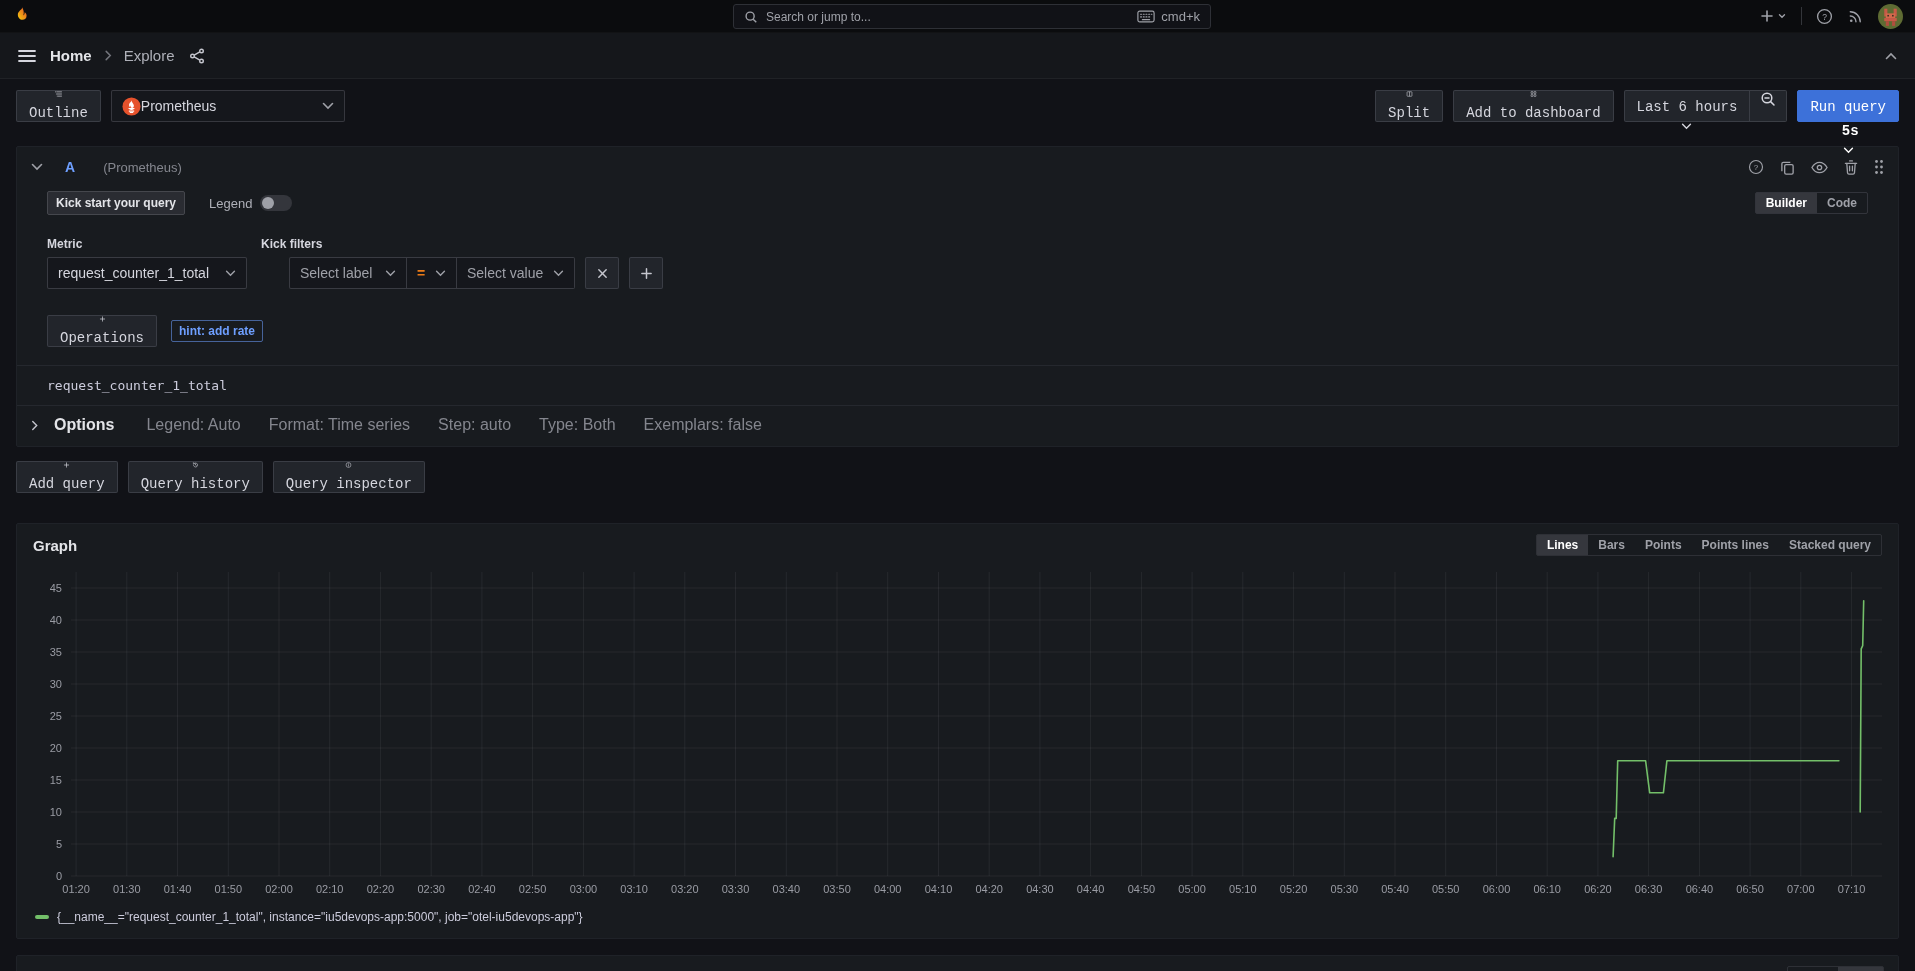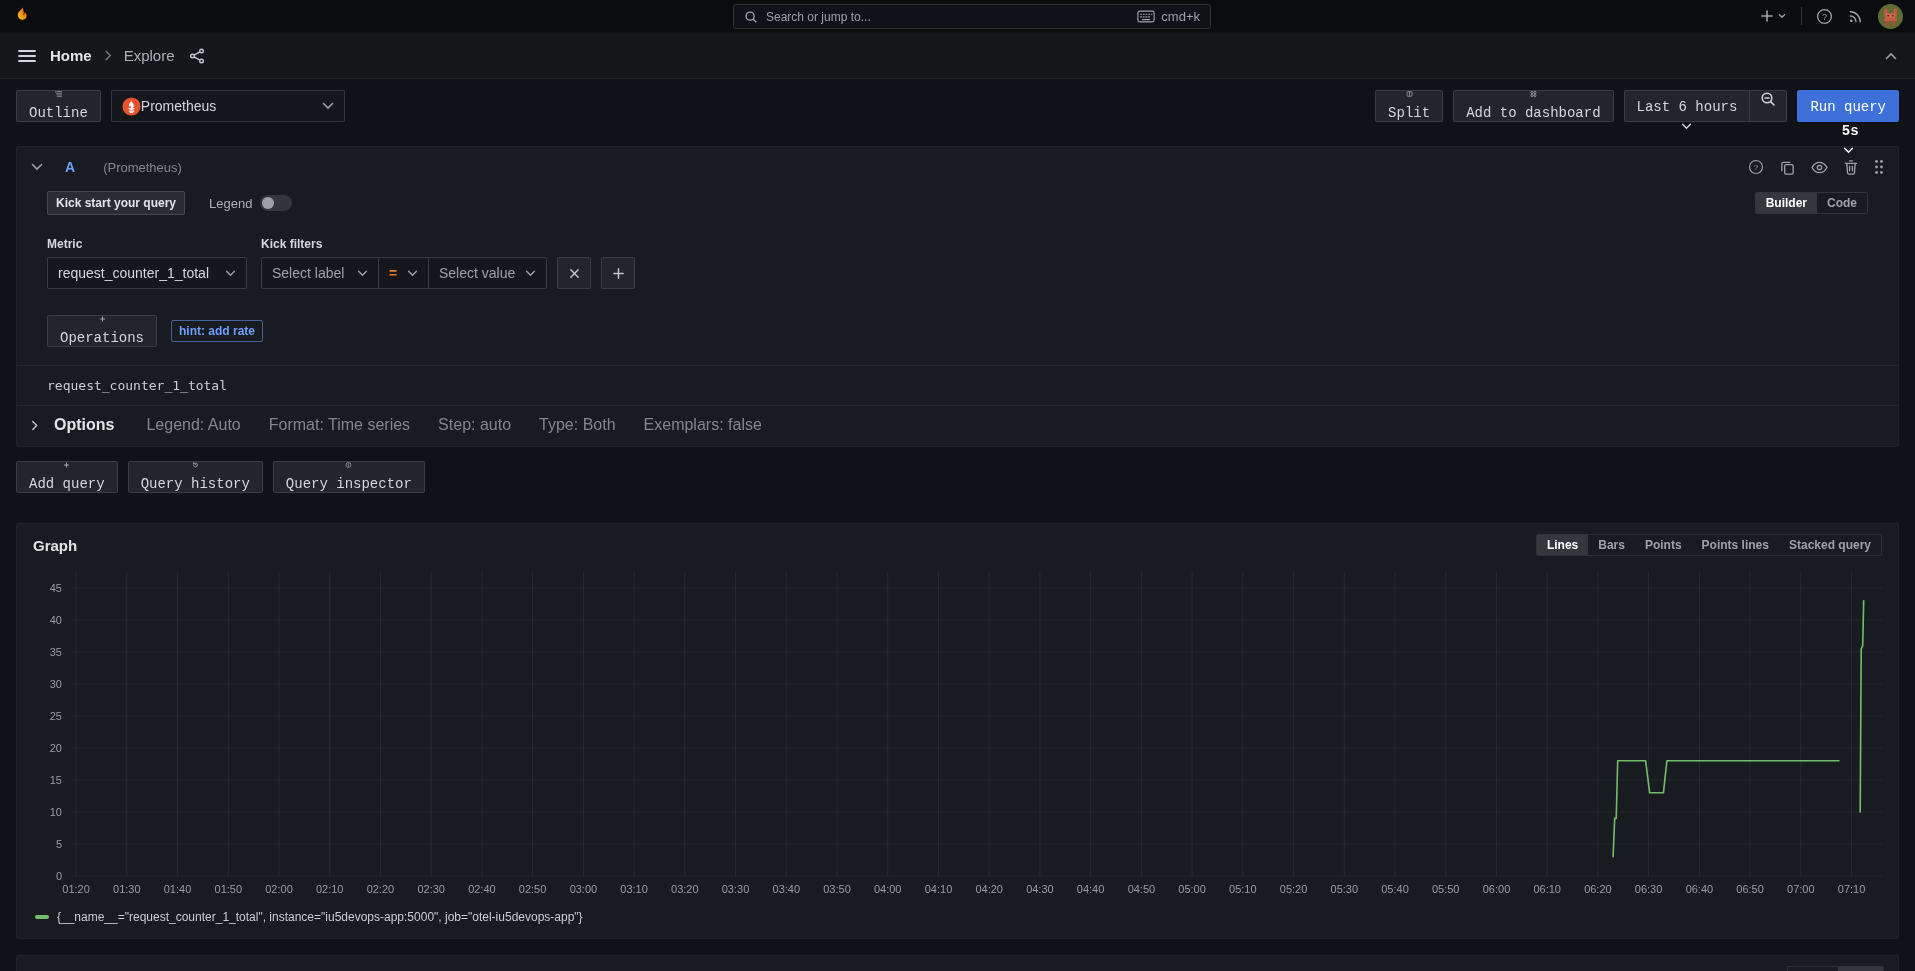--- a/index.html
+++ b/index.html
@@ -58,21 +58,21 @@
   .seg-item.active { background:rgba(204,204,220,0.16); color:#ffffff; }
 
   .formrow { margin-top:22px; }
   .flabel { font-size:12px; font-weight:600; color:#d5d6de; margin-bottom:6px; }
   .fields { display:flex; align-items:flex-end; gap:14px; }
   .fgroup { display:flex; flex-direction:column; }
   .select { display:inline-flex; align-items:center; gap:10px; height:32px; padding:0 10px; background:#15171c; border:1px solid rgba(204,204,220,0.2); border-radius:2px; font-size:14px; color:#d5d6de; cursor:pointer; white-space:nowrap; }
   .select .caret { margin-left:auto; color:#9fa1a8; }
   .filter-group { display:inline-flex; }
   .filter-group .select { border-radius:0; border-left-width:0; }
-  .filter-group .select:first-child { border-radius:2px 0 0 2px; border-left-width:1px; }
+  .filter-group .select:first-child { border-radius:2px 0 0 2px; border-left-width:1px;margin-left:28px; }
   .filter-group .select:last-child { border-radius:0 2px 2px 0; }
   .op-eq { color:#eb7b18; font-weight:600; }
   .sq-btn { width:34px; height:32px; display:inline-flex; align-items:center; justify-content:center; background:#22252b; border:1px solid rgba(204,204,220,0.15); border-radius:2px; color:#c5c6ce; cursor:pointer; font-size:15px; }
 
   .opsrow { display:flex; align-items:center; gap:14px; margin:26px 0 18px 0; }
   .hint-link { display:inline-flex; align-items:center; height:22px; padding:0 7px; border:1px solid rgba(110,159,255,0.55); border-radius:2px; color:#6e9fff; font-size:12px; font-weight:600; cursor:pointer; background:transparent; font-family:inherit; }
 
   .rawquery { border-top:1px solid #25282e; padding:12px 30px; font-family:"DejaVu Sans Mono","Liberation Mono",monospace; font-size:13px; color:#ccccdc; }
   .optsrow { border-top:1px solid #25282e; padding:10px 14px 12px 14px; display:flex; align-items:center; gap:28px; font-size:16px; }
   .optsrow .opts-label { color:#e3e4e8; font-weight:600; margin-left:6px; margin-right:4px; }

